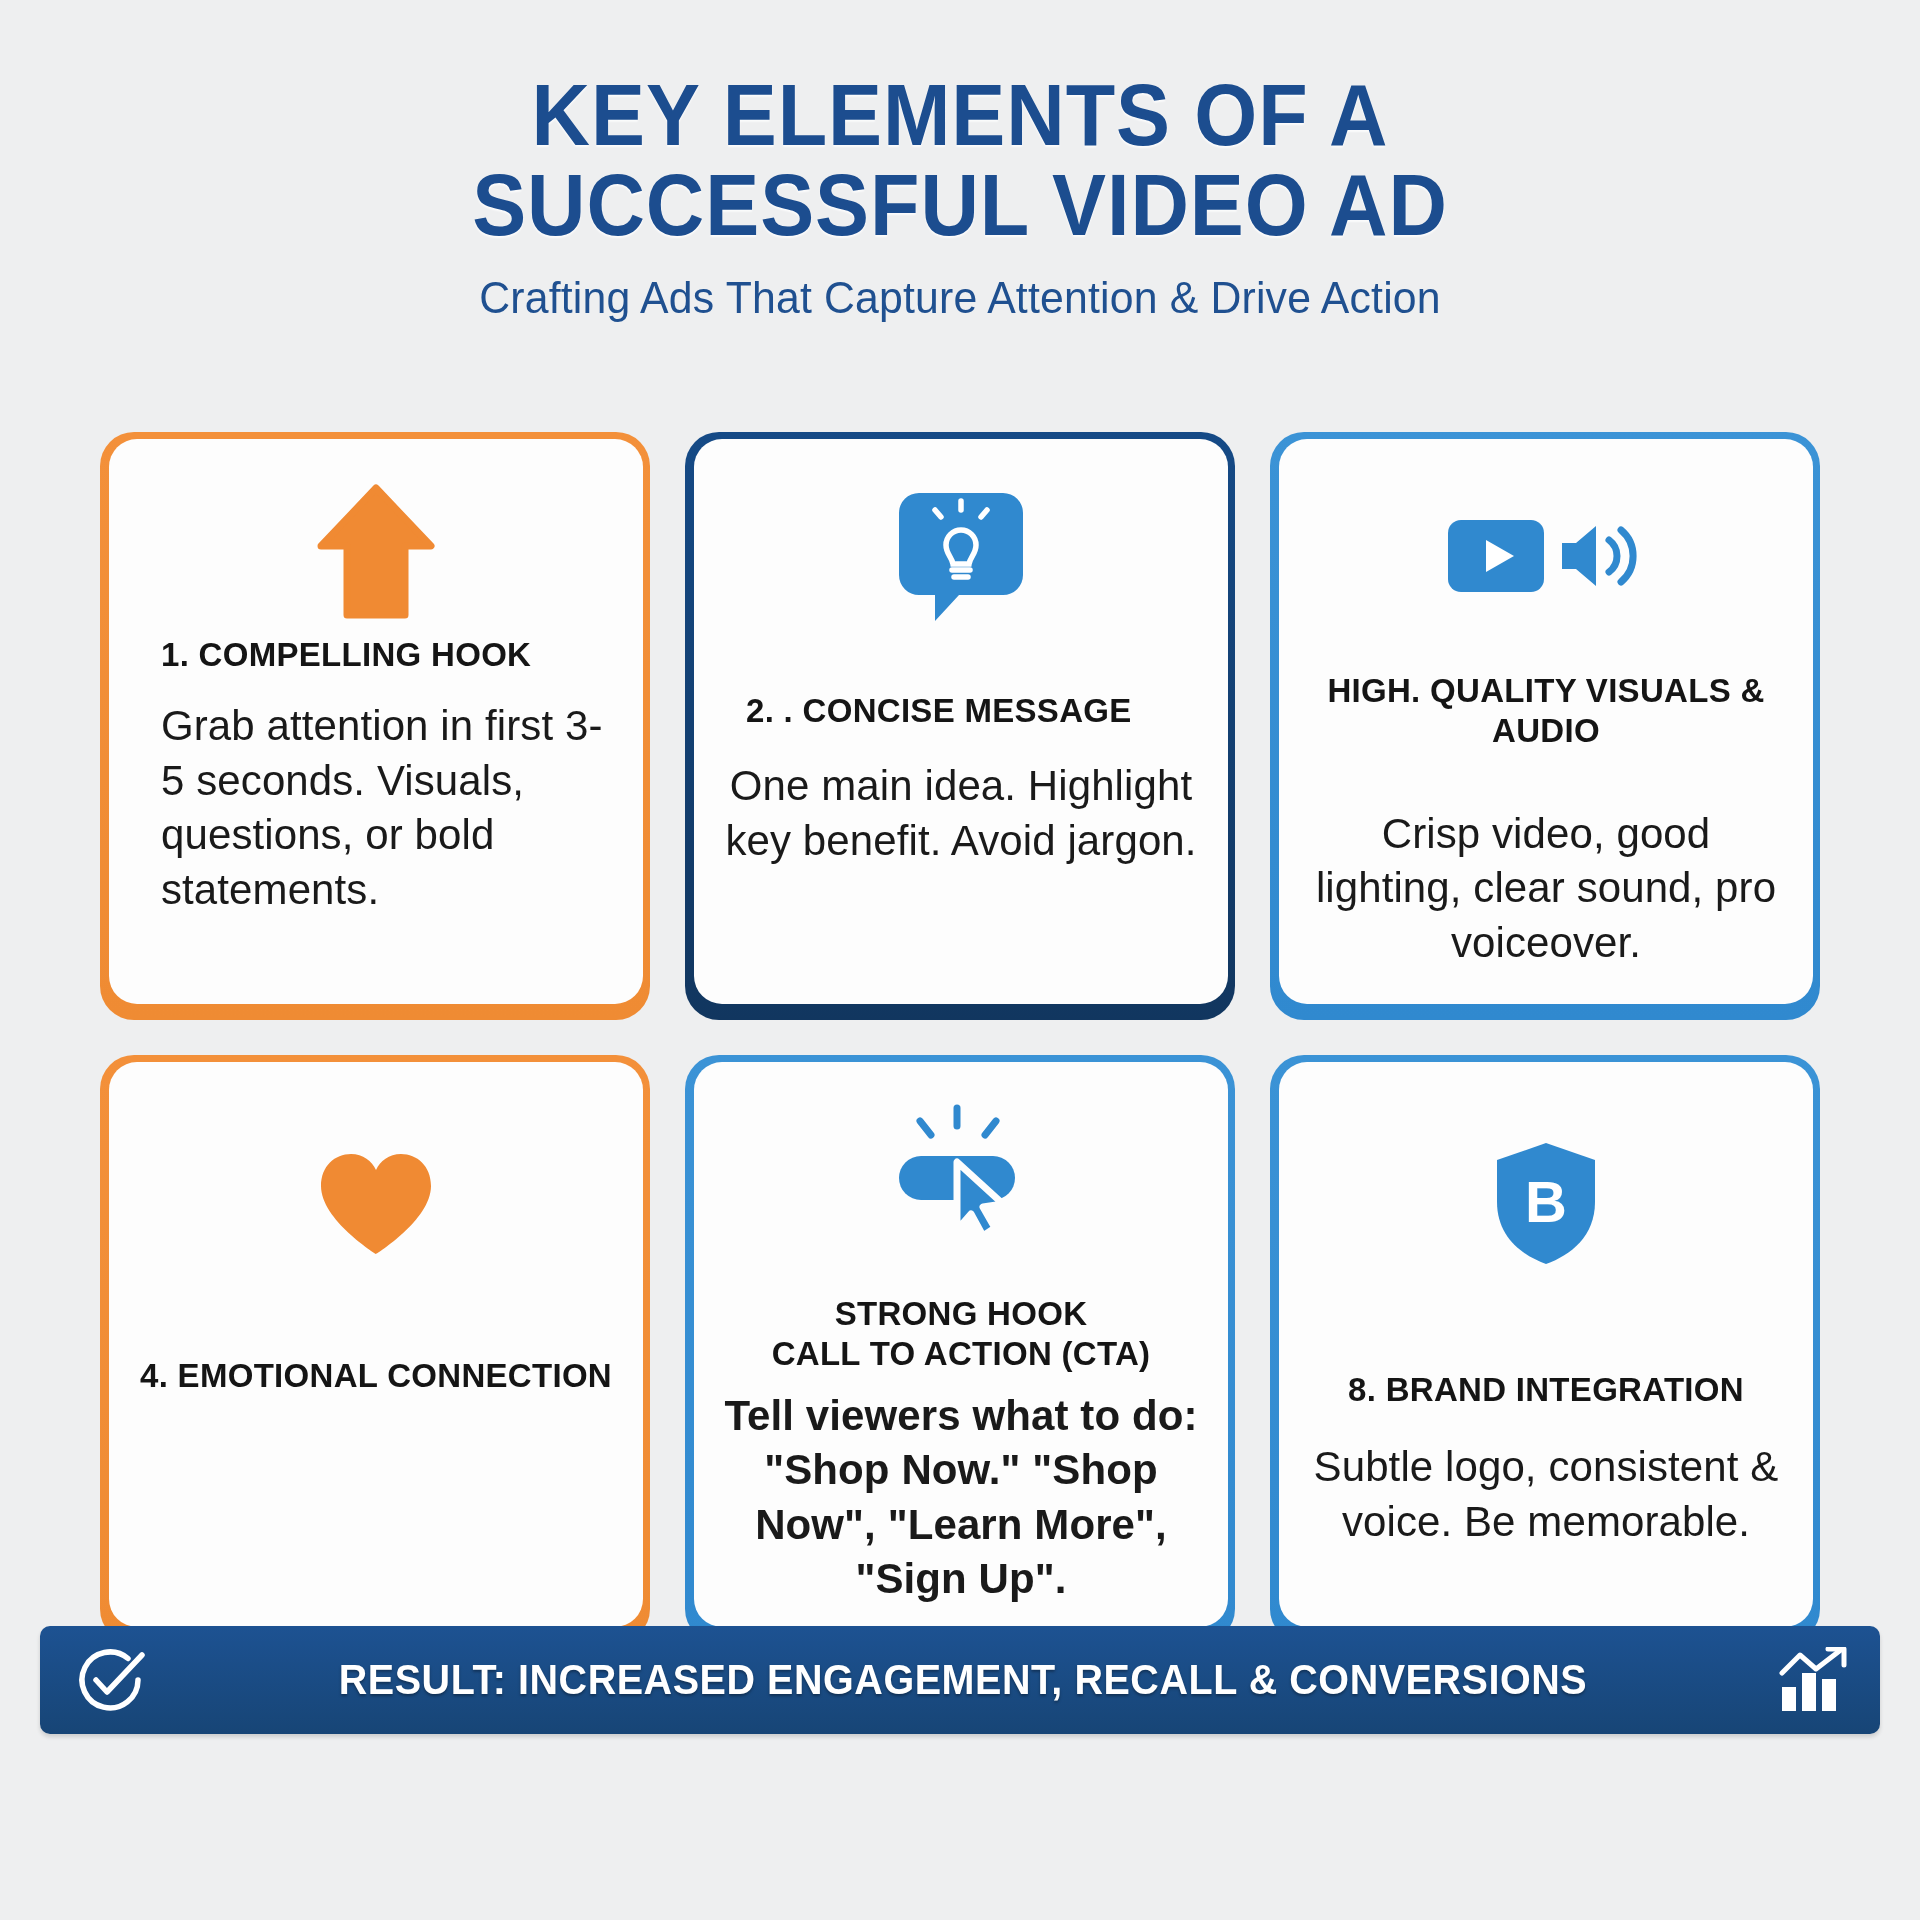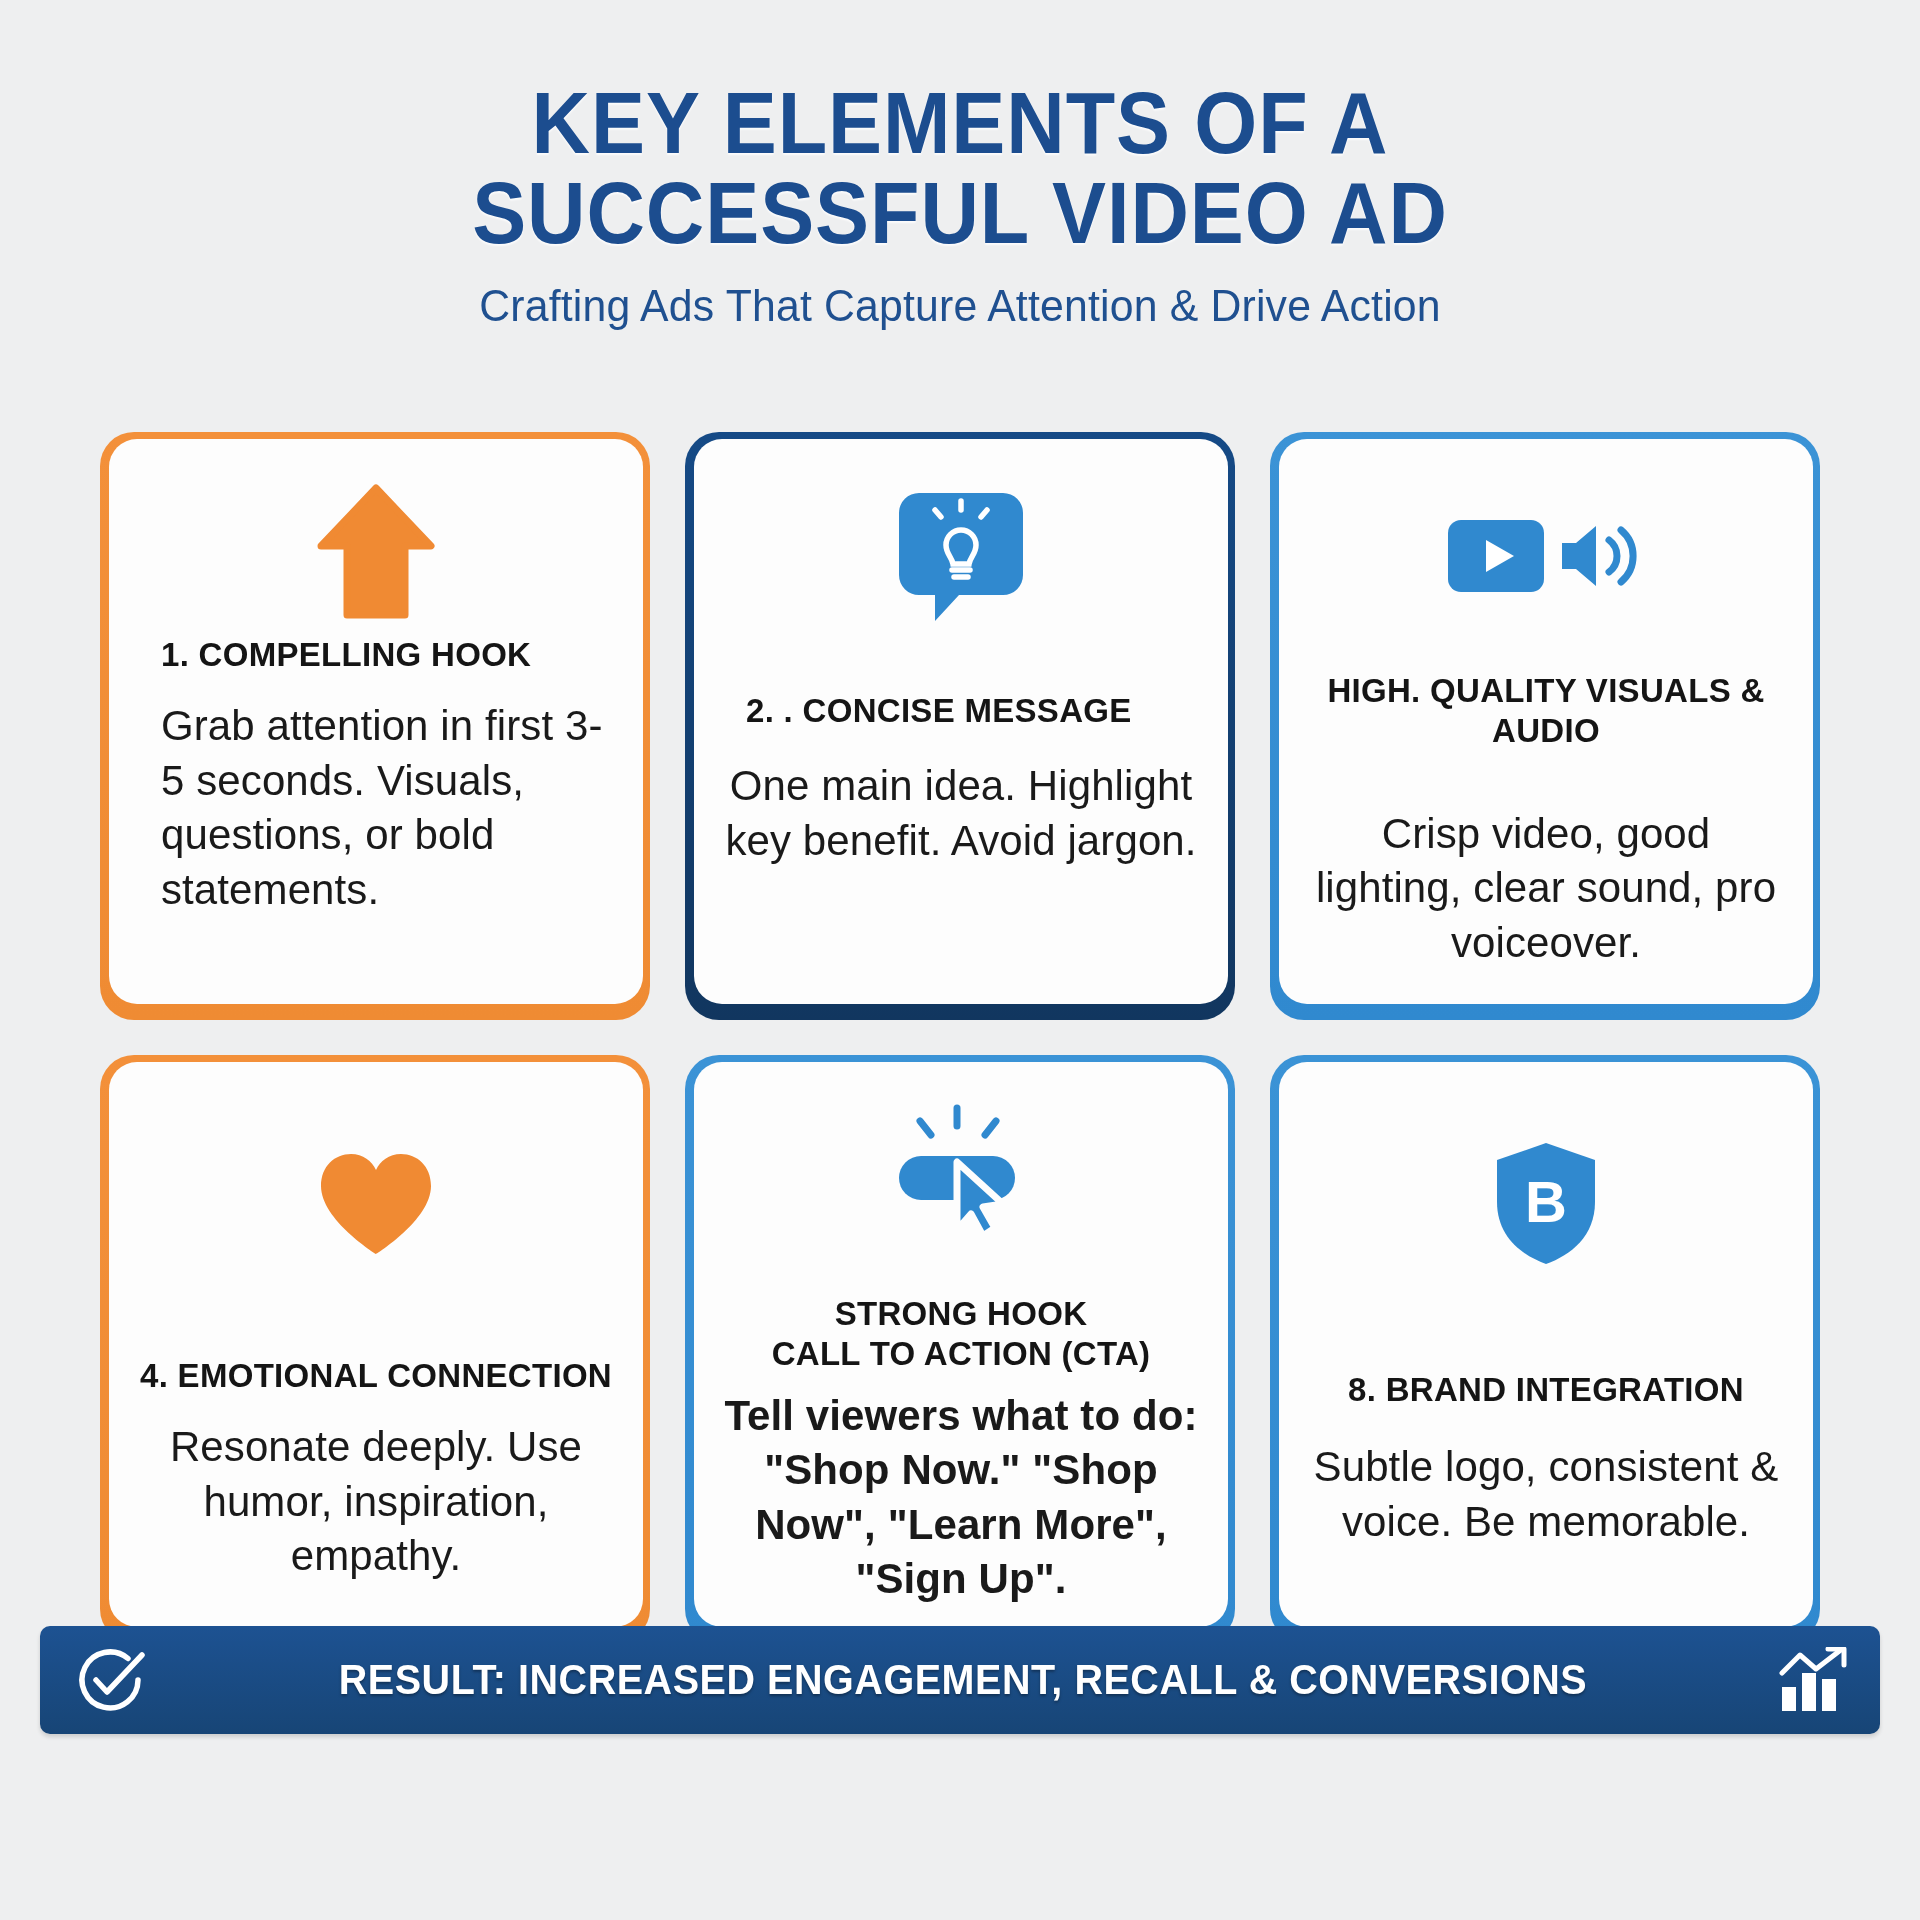--- a/index.html
+++ b/index.html
@@ -2,21 +2,21 @@
 <html><head>
 <meta charset="utf-8">
 <style>
   * { margin:0; padding:0; box-sizing:border-box; }
   html, body {
     width:1920px; height:1920px;
     background:#eeeff0;
     font-family:"Liberation Sans", sans-serif;
     overflow:hidden;
   }
-  .page { position:relative; width:1920px; height:1772px; padding:16px;border-radius:6px; }
+  .page { position:relative; width:1920px; height:1772px; padding:8px;border-radius:6px; }
 
   
   .header { text-align:center; padding-top:62px; }
   .title {
     font-family:"Liberation Sans Narrow","Liberation Sans",sans-serif;
     font-weight:bold;
     font-size:88px;
     line-height:1.02;
     letter-spacing:1px;
     color:#1c4d8f;
@@ -198,21 +198,20 @@
     </div>
 
     <div class="card orange c4">
       <div class="inner">
         <div class="icon-wrap">
           <svg width="122" height="112" viewBox="0 0 122 112">
             <path d="M61 106 C61 106 6 72 6 38 C6 18 20 6 36 6 C48 6 57 13 61 22 C65 13 74 6 86 6 C102 6 116 18 116 38 C116 72 61 106 61 106 Z" fill="#f08a33"></path>
           </svg>
         </div>
         <div class="c-title align-center">4. EMOTIONAL CONNECTION</div>
-        <div class="c-body align-center">Resonate deeply. Use humor, inspiration, empathy.</div>
       </div>
     </div>
 
     <div class="card blue c5">
       <div class="inner">
         <div class="icon-wrap">
           <svg width="132" height="134" viewBox="0 0 132 134">
             <g stroke="#3089cf" stroke-width="7" stroke-linecap="round">
               <path d="M62 22 v-18"></path>
               <path d="M36 31 l-11 -14"></path>

